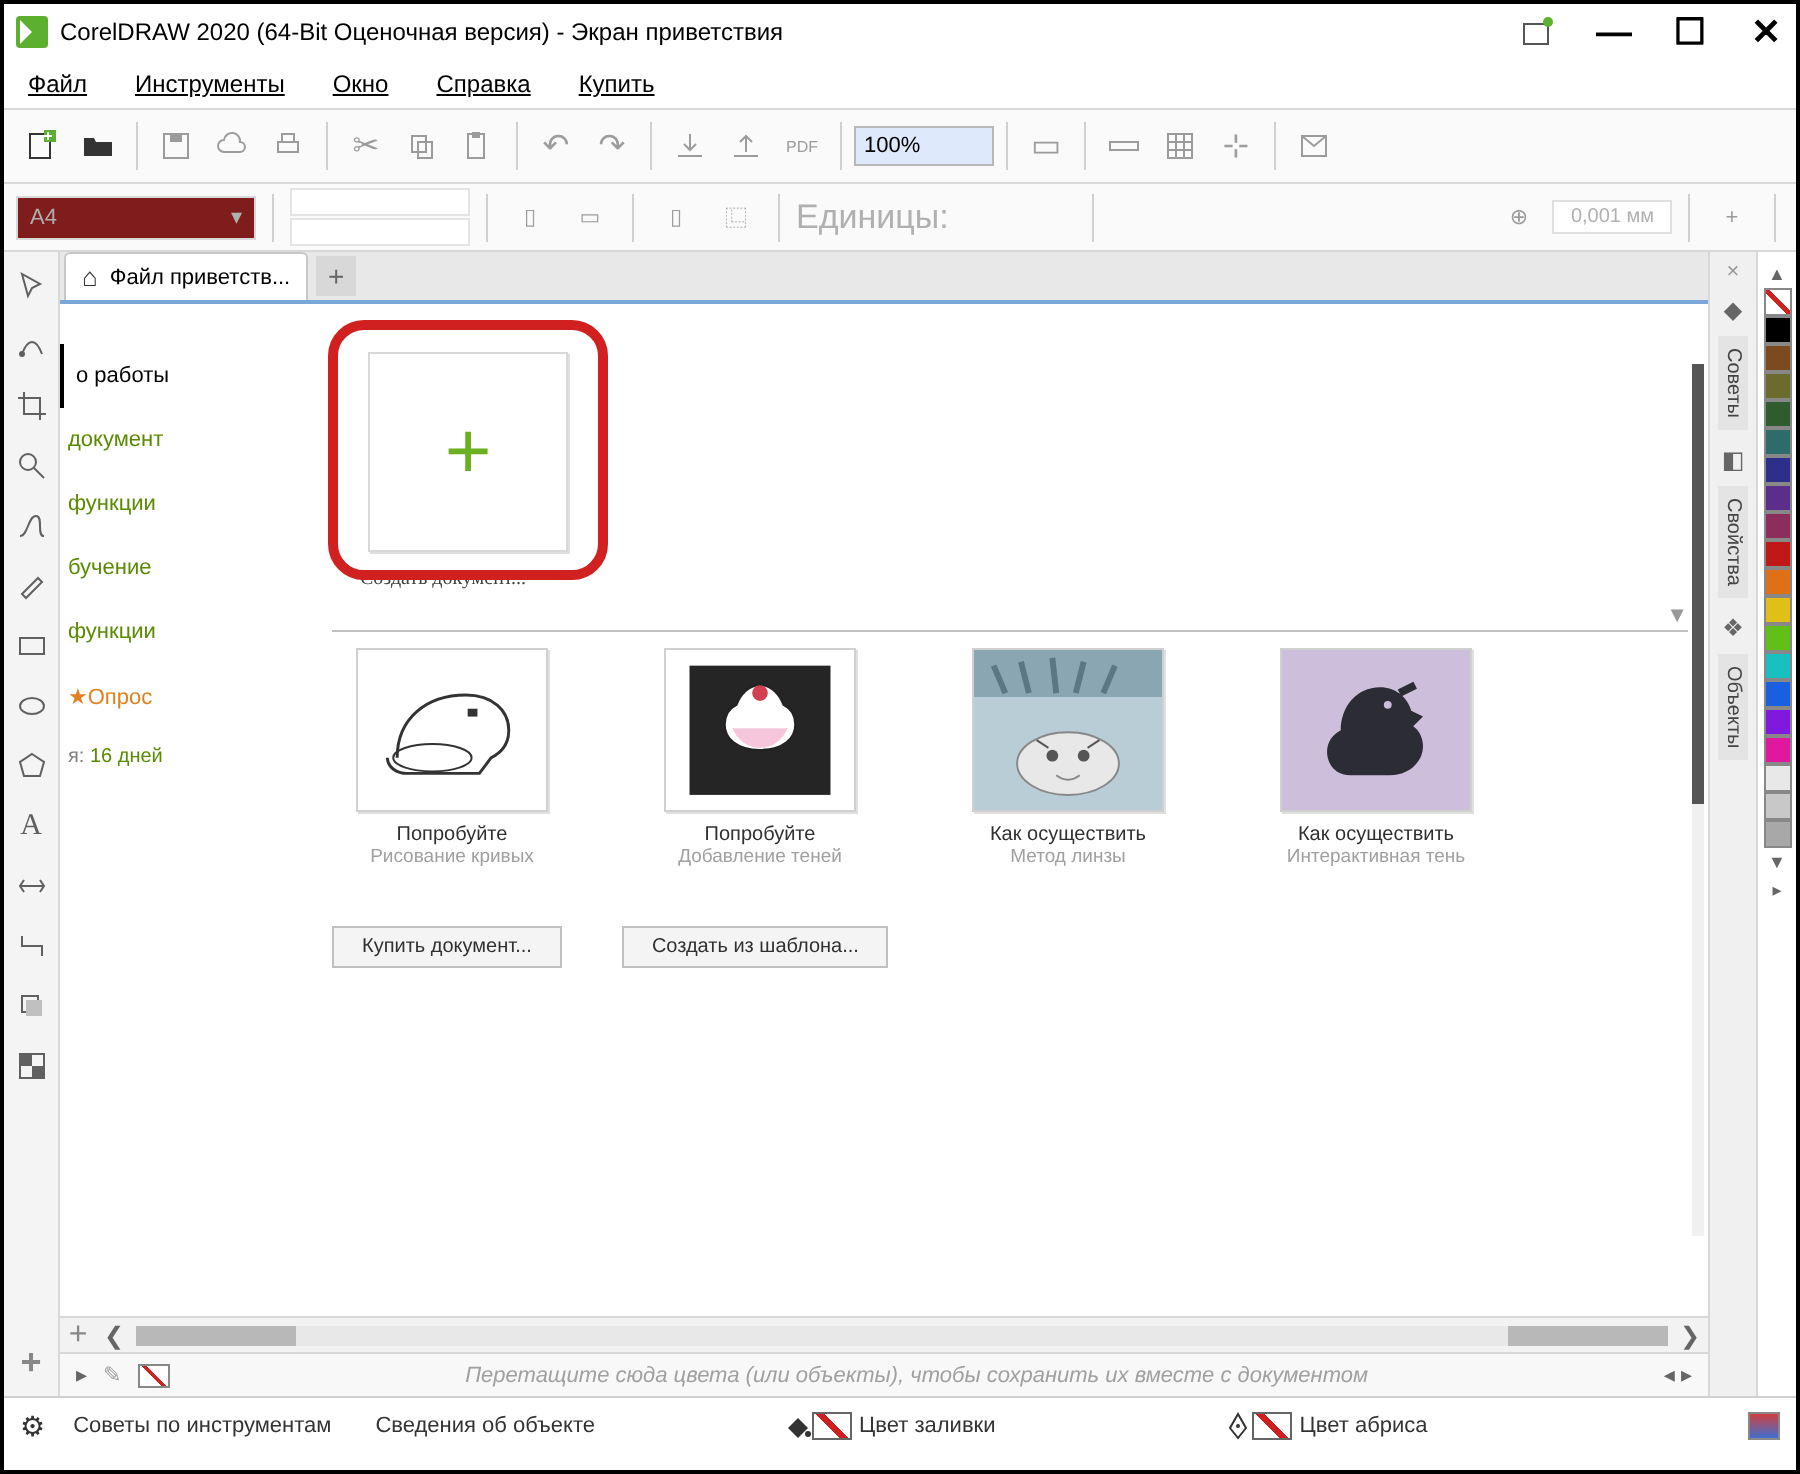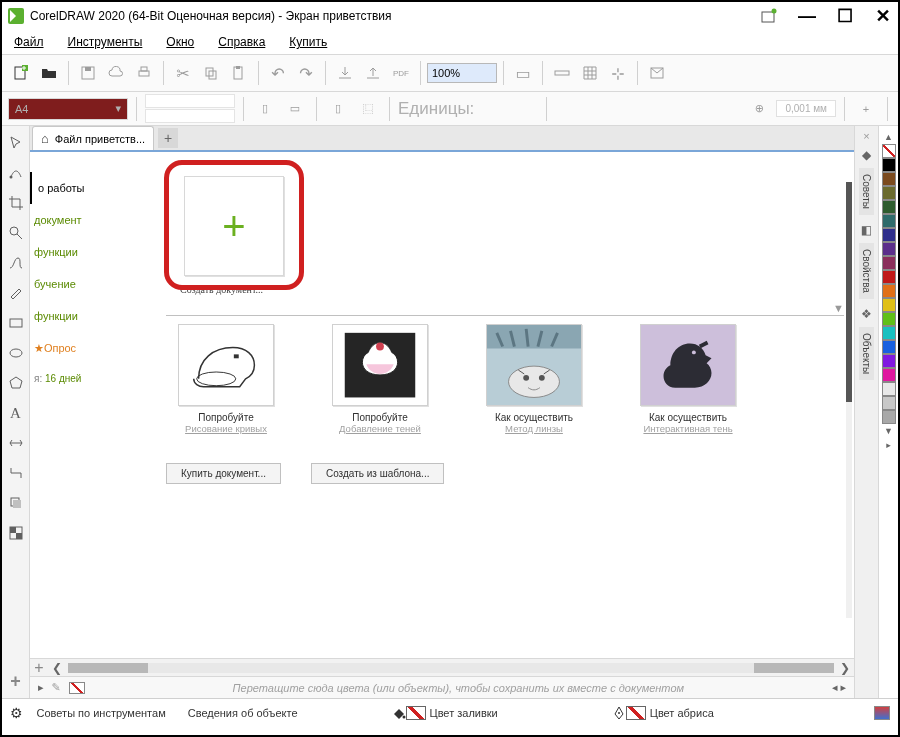--- a/index.html
+++ b/index.html
@@ -40,21 +40,21 @@
 .main-area { flex:1; padding: 14px 10px 10px 20px; position:relative; overflow:hidden; }
 .create-highlight { position:absolute; left:18px; top:8px; width:140px; height:130px; border:5px solid #d02020; border-radius:18px; z-index:5; pointer-events:none; }
 .create-card { width:100px; height:100px; border:1px solid #d8d8d8; display:flex; align-items:center; justify-content:center; background:#fff; box-shadow:1px 1px 0 #e0e0e0; margin-left:18px; margin-top:10px; }
 .plus-ic { font-size:40px; color:#6bb020; font-weight:300; }
 .create-lbl { font-size:10px; color:#404040; margin-top:8px; margin-left:14px;font-family:Liberation Serif, serif; }
 .hr { border:none; border-top:1px solid #c0c0c0; margin:20px 0 16px 0; }
 .thumbs { display:flex; gap:34px; }
 .thumb { width:120px; display:flex; flex-direction:column; align-items:center; }
 .timg { width:96px; height:82px; border:1px solid #d0d0d0; background:#fff; box-shadow:1px 1px 0 #e0e0e0; display:flex; align-items:center; justify-content:center; overflow:hidden; }
 .ttitle { font-size:10px; color:#303030; margin-top:6px; }
-.tsub { font-size:9.5px; color:#a0a0a0; text-align:center; line-height:1.25;text-decoration:underline; }
+.tsub { font-size:9.5px; color:#a0a0a0; text-align:center; line-height:1.25; }
 .btn-row { display:flex; gap:30px; margin-top:28px; }
 .flat-btn { border:1px solid #c0c0c0; background:#f4f4f4; font-size:10px; padding:4px 14px; color:#303030; }
 .vscroll { position:absolute; right:2px; top:30px; width:6px; bottom:40px; background:#f0f0f0; }
 .vscroll .th { position:absolute; top:0; width:6px; height:220px; background:#555; }
 .hscroll { height:18px; display:flex; align-items:center; border-top:1px solid #d8d8d8; background:#f2f2f2; }
 .hscroll .arr { width:18px; text-align:center; color:#666; font-size:12px; }
 .hscroll .track { flex:1; height:10px; background:#e8e8e8; position:relative; margin:0 2px; }
 .hscroll .thh { position:absolute; height:10px; background:#b8b8b8; width:80px; }
 .drop-hint { height:22px; display:flex; align-items:center; border-top:1px solid #d8d8d8; font-size:11px; color:#a0a0a0; font-style:italic; padding:0 8px; gap:8px; background:#f8f8f8; }
 .drop-hint .sw { width:16px; height:12px; border:1px solid #888; background:linear-gradient(45deg,transparent 45%,#d02020 45%,#d02020 55%,transparent 55%),#fff; }

